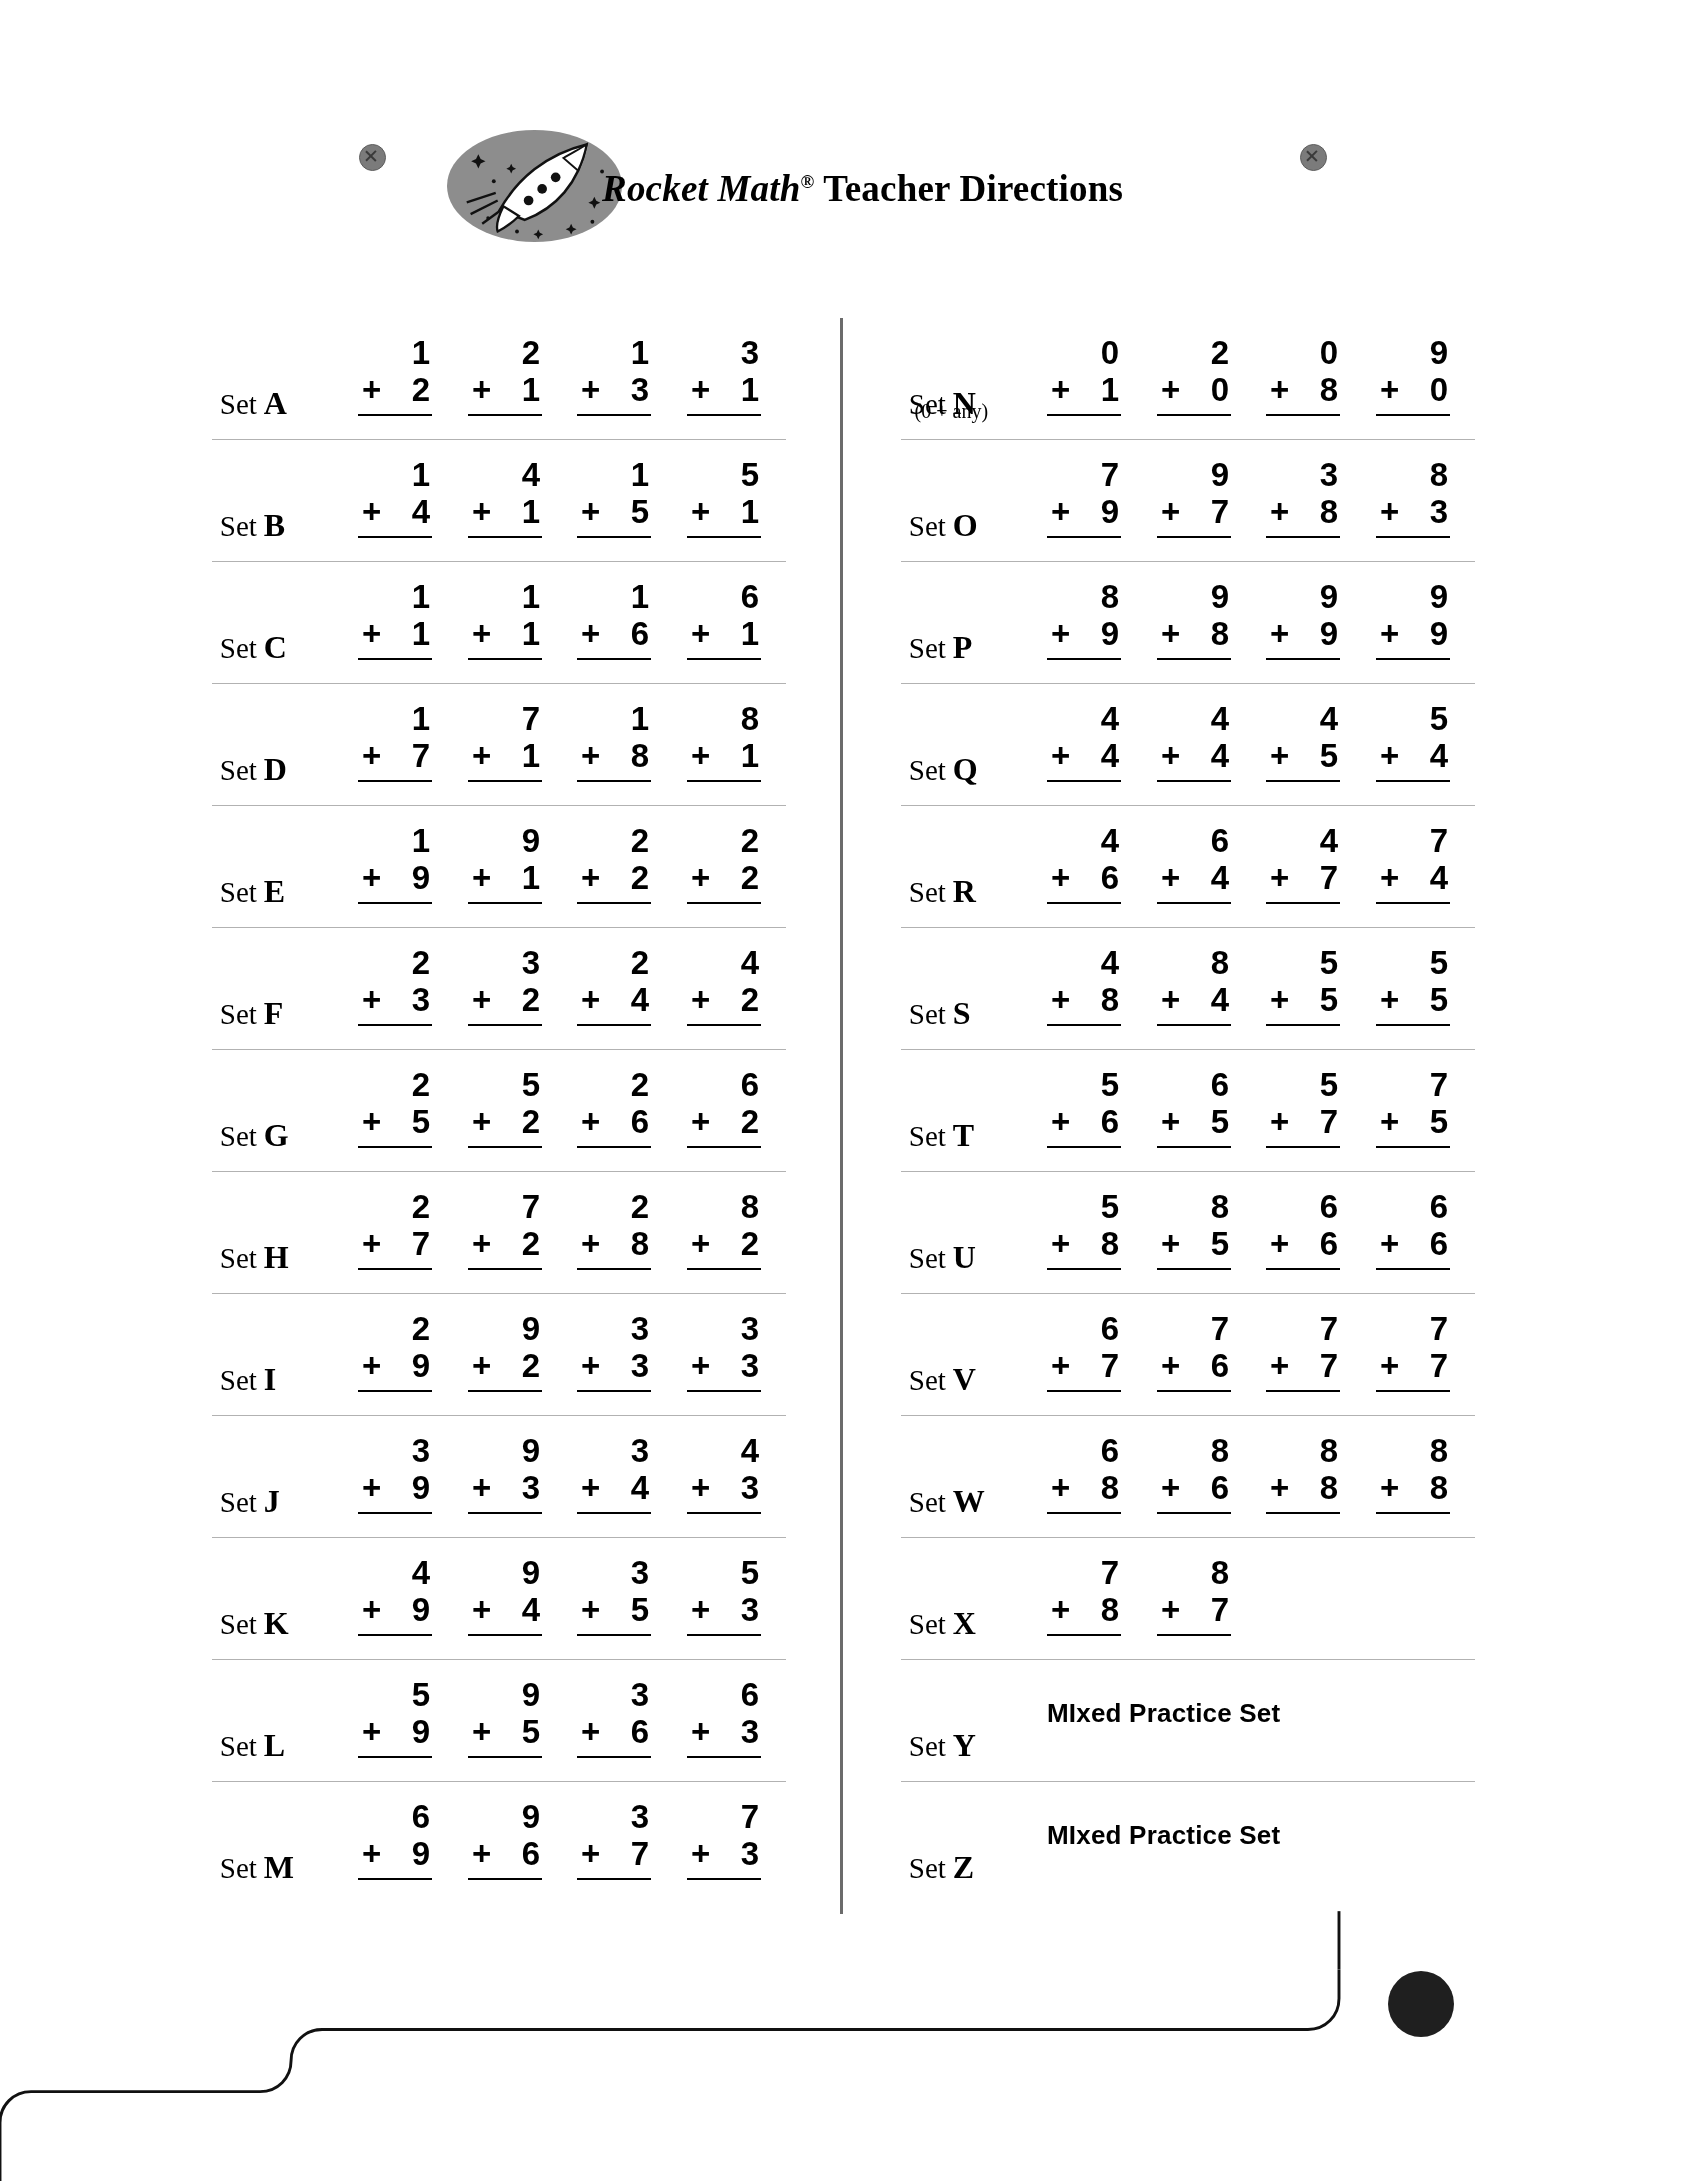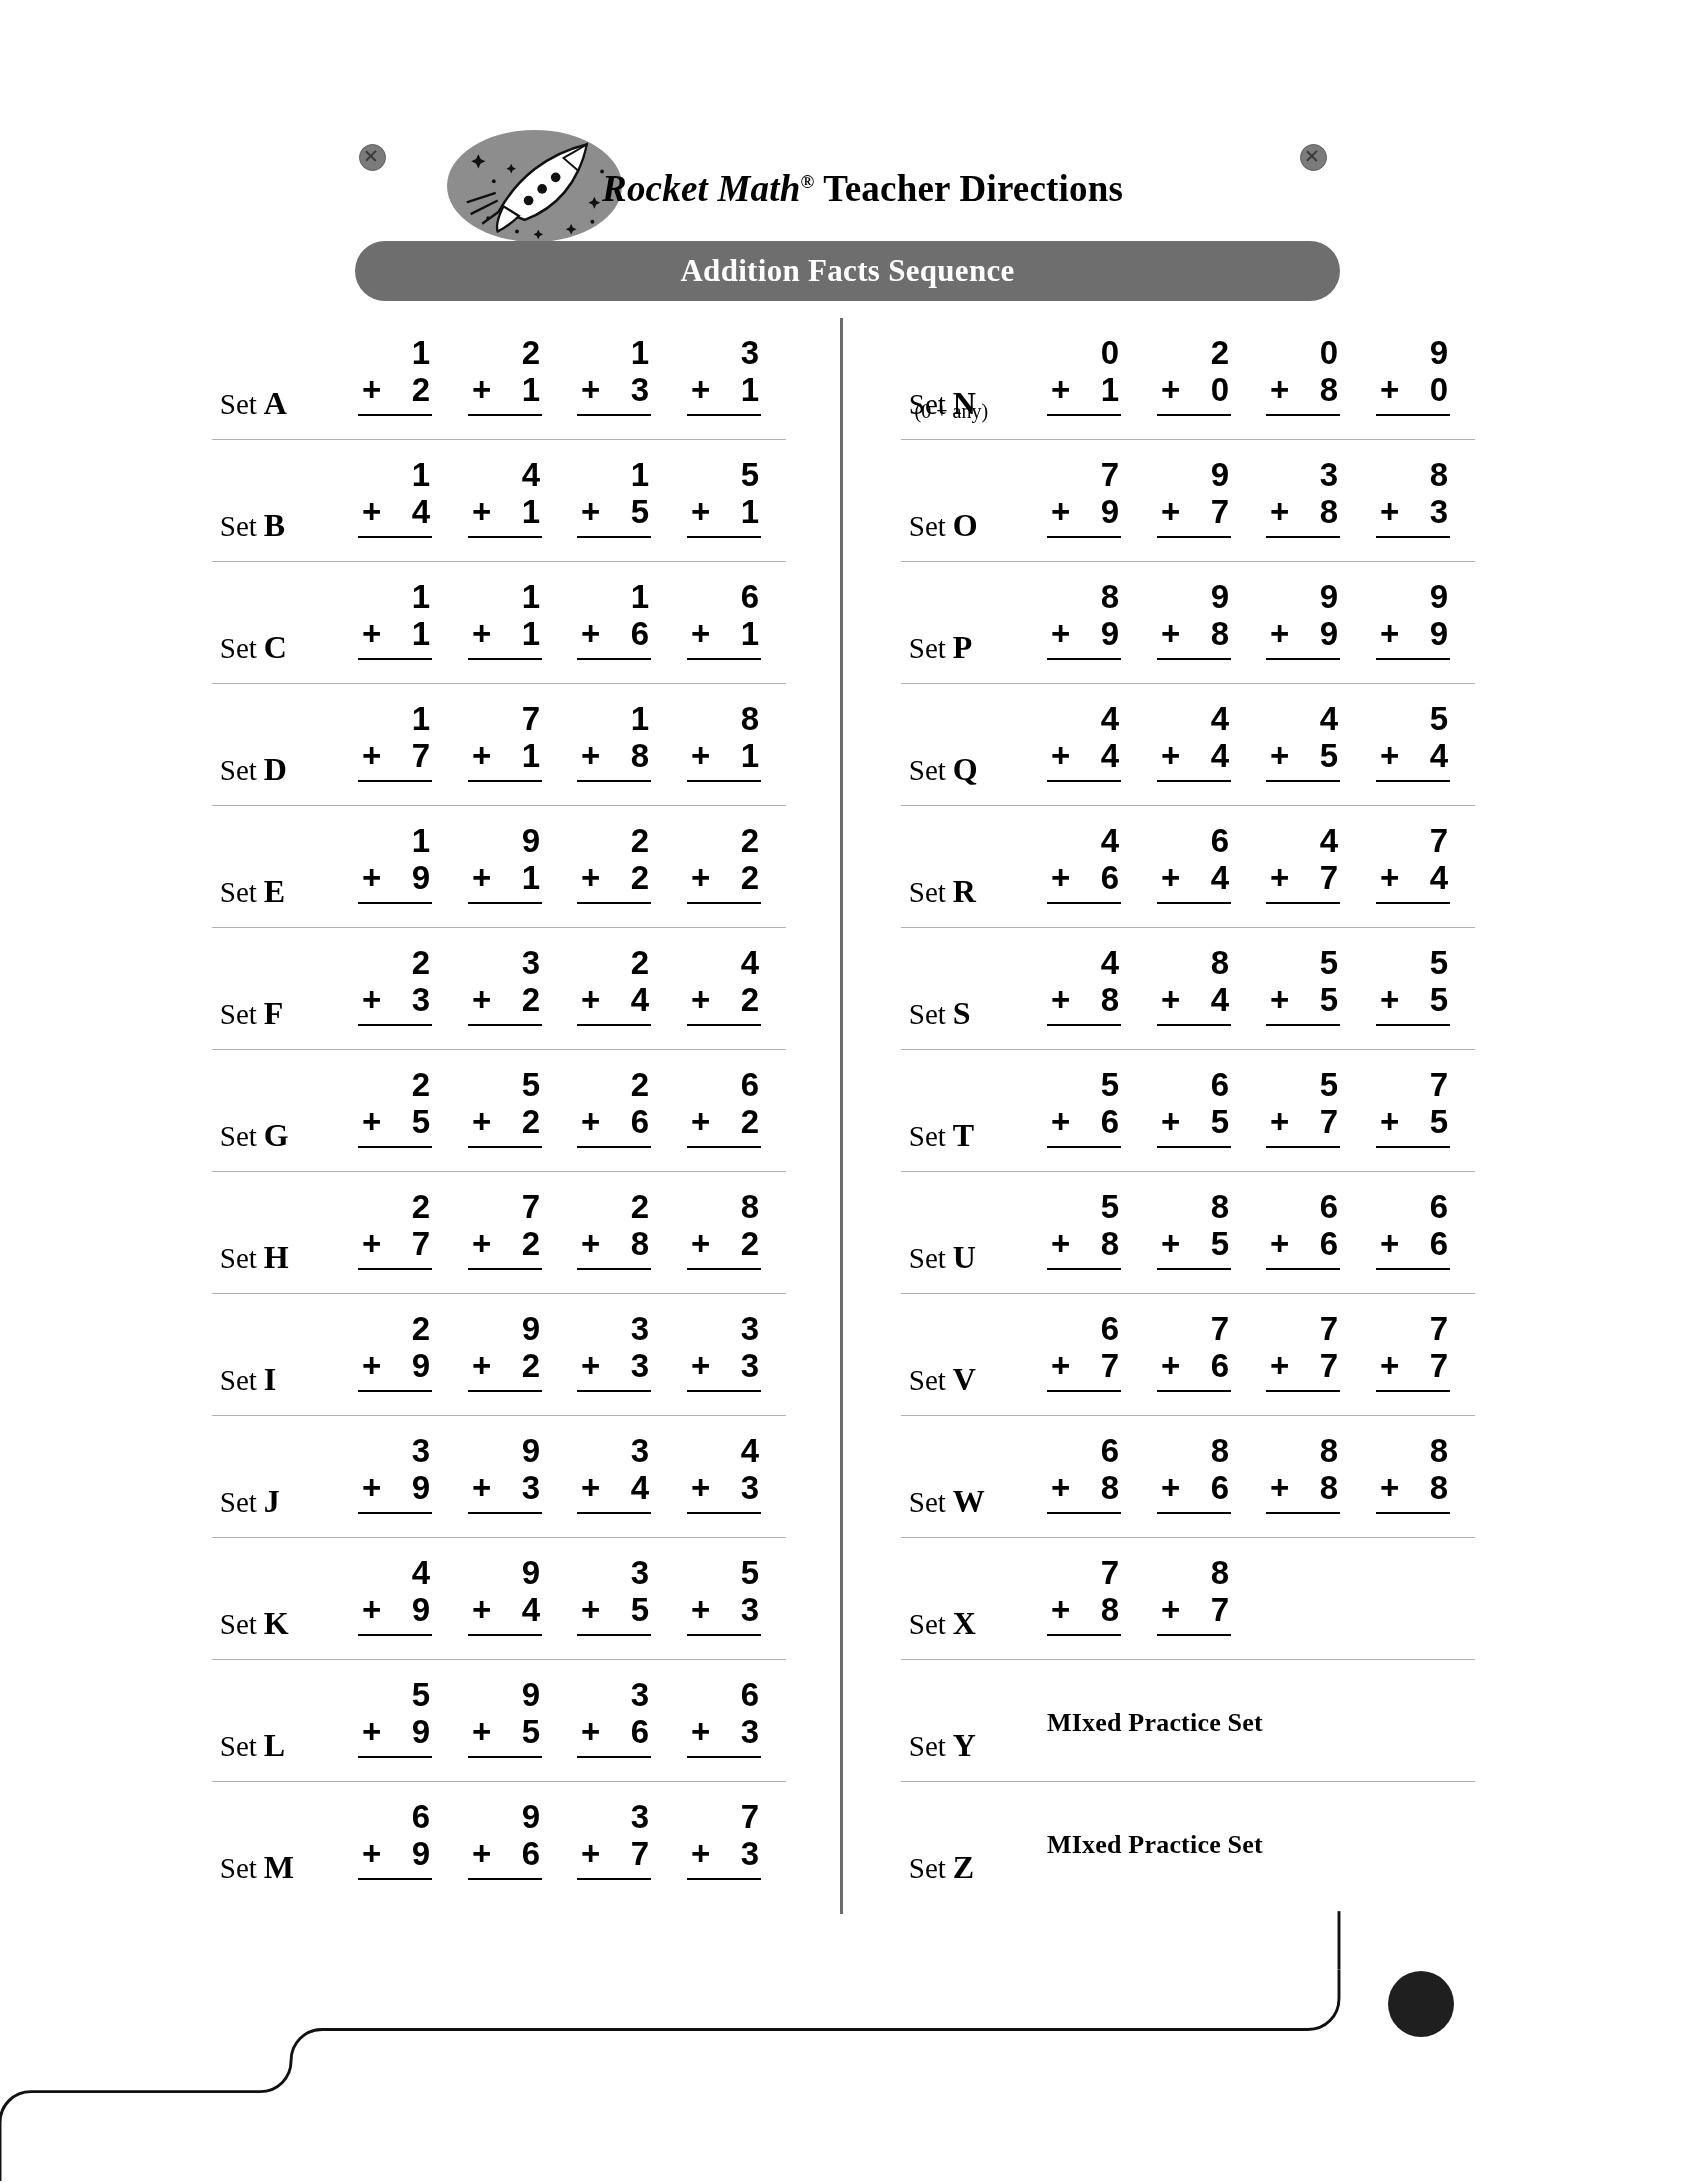--- a/index.html
+++ b/index.html
@@ -210,22 +210,22 @@
     background: #000;
   }
   .p0 { left: 0px; }
   .p1 { left: 110px; }
   .p2 { left: 219px; }
   .p3 { left: 329px; }
 
   .mixed-text {
     position: absolute;
     left: 146px;
-    top: 48px;
-    font-family: Liberation Serif, serif;
+    top: 38px;
+    font-family: Liberation Sans, sans-serif;
     font-size: 26px;
     font-weight: bold;
     letter-spacing: 0.2px;
   }
 
   
   .bottom-deco {
     position: absolute;
     left: 0;
     bottom: 0;
@@ -285,21 +285,20 @@
     </div>
 
     <div class="title-text">
       <span class="brand-italic">Rocket Math</span><span class="brand-sup">®</span><span> Teacher Directions</span>
     </div>
   </div>
 
   <div class="punch-hole" id="hole-left"></div>
   <div class="punch-hole" id="hole-right"></div>
 
-  <div class="banner">Addition Facts Sequence</div>
 
   <div class="divider"></div>
 
   <div class="columns">
     <div class="col col-left" id="col-left">
         <div class="set-row">
           <div class="set-label"><span>Set</span><span class="letter">A</span></div>
           <div class="problems">
             <div class="problem p0">
               <div class="top">1</div>

